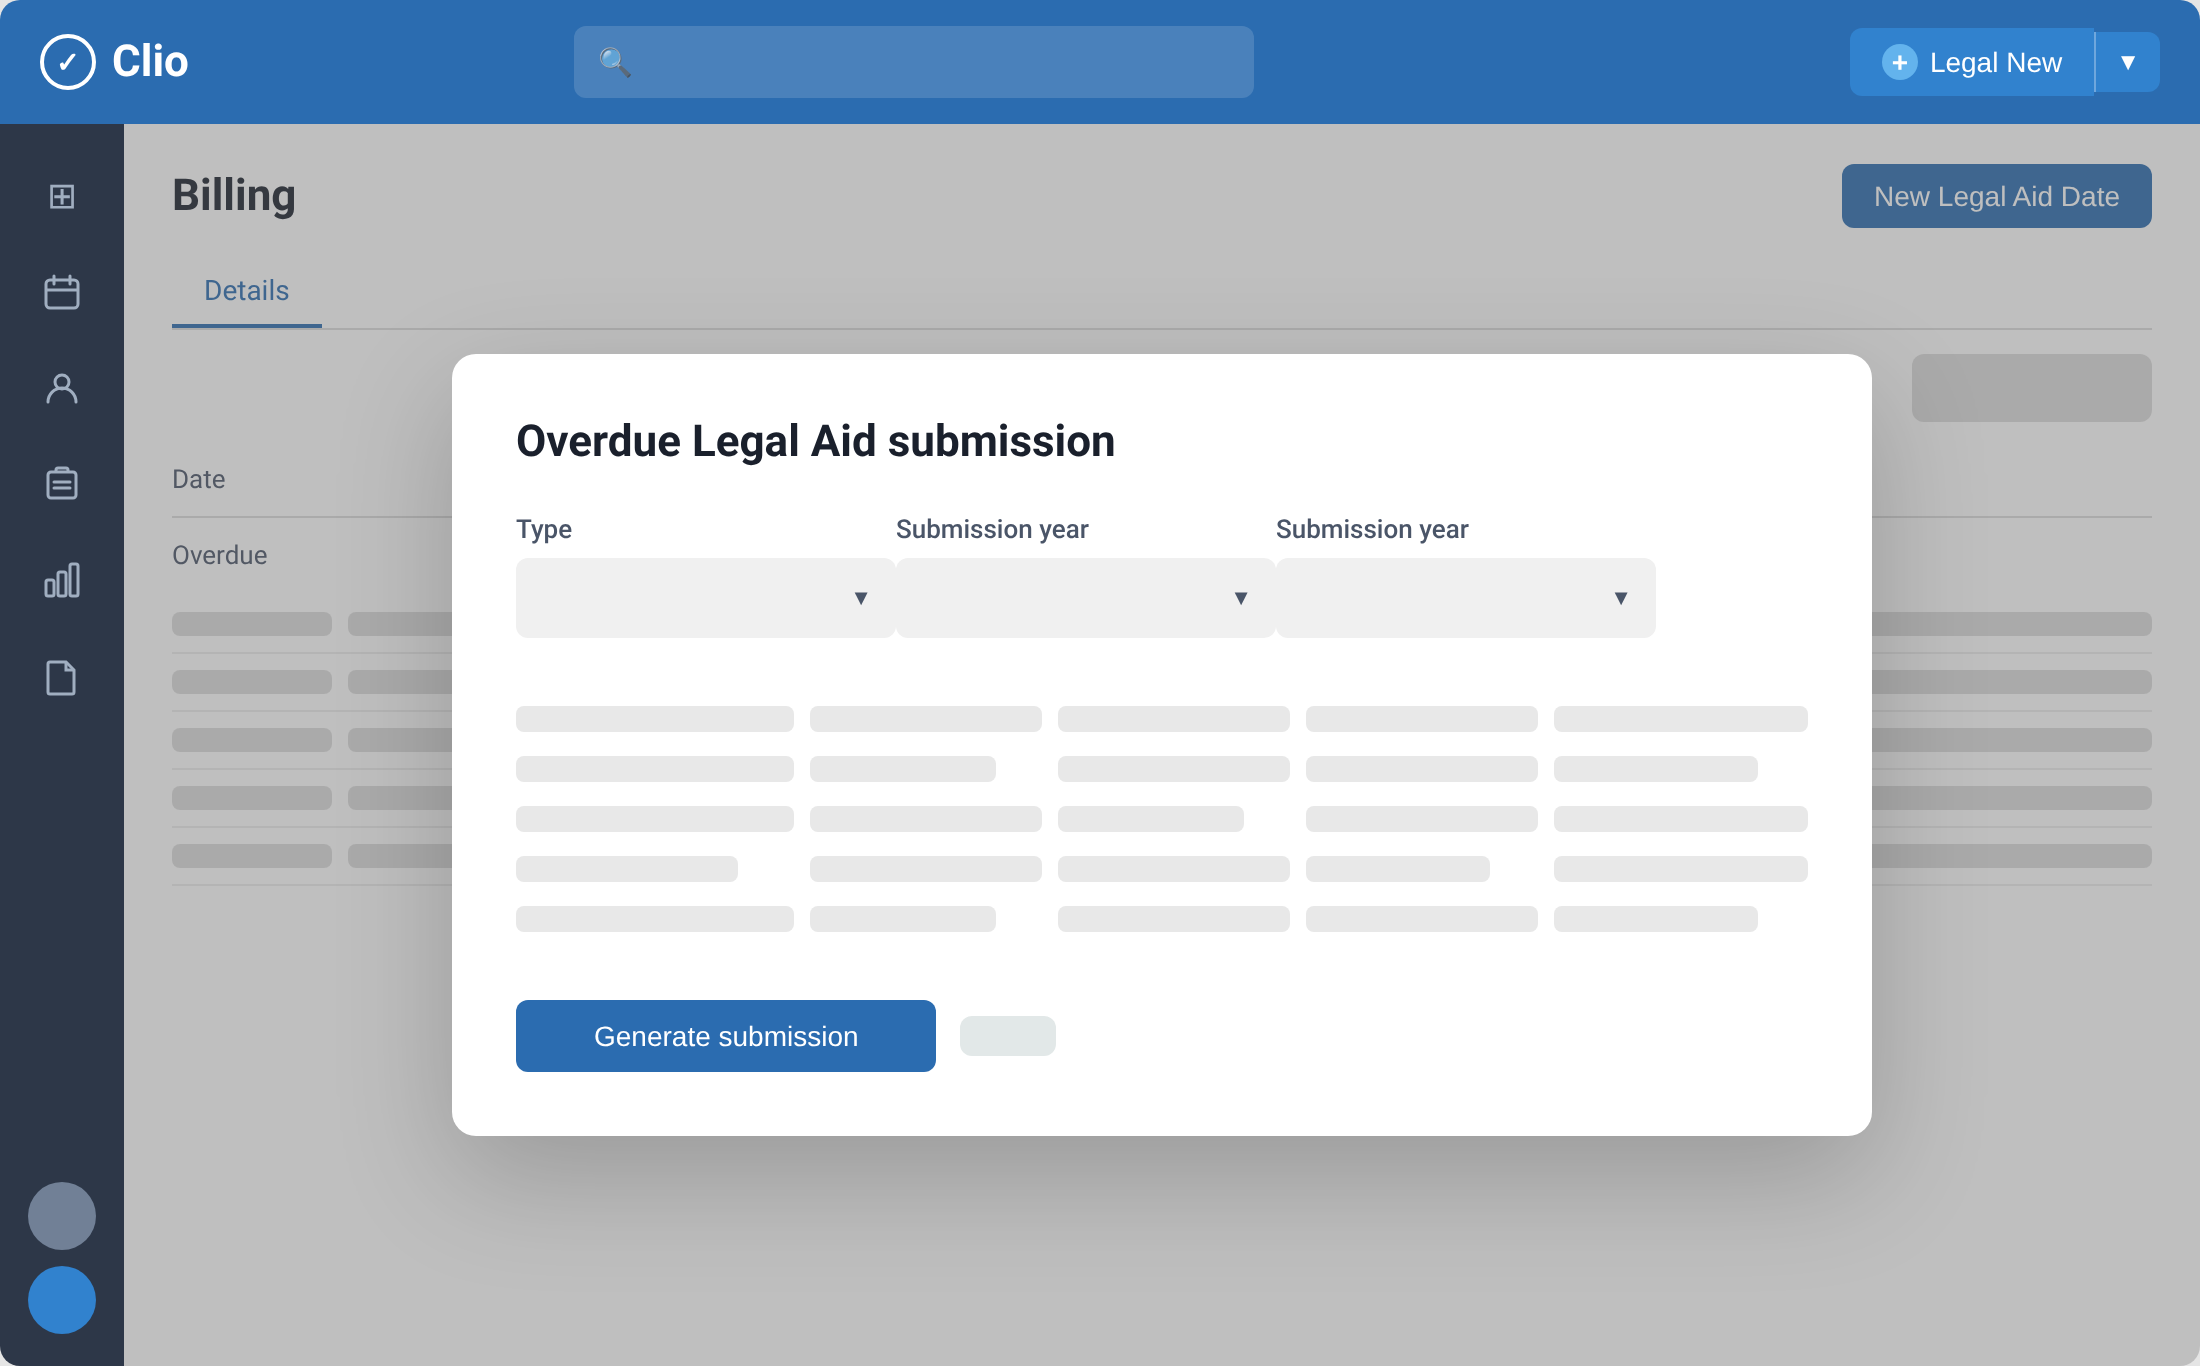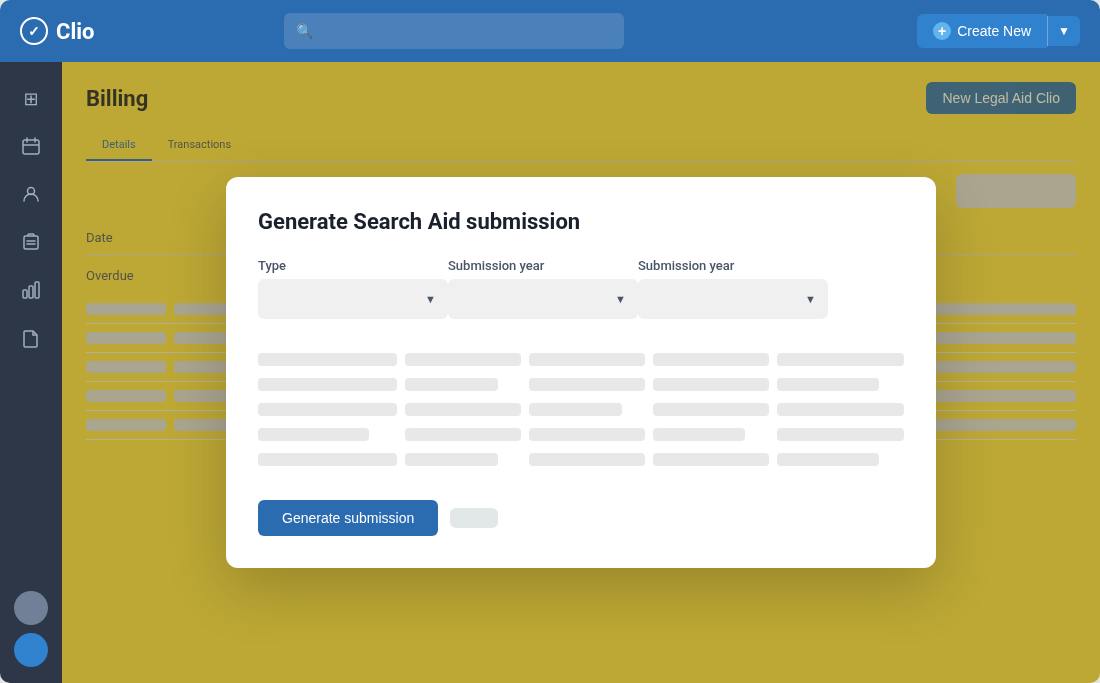--- a/index.html
+++ b/index.html
@@ -148,21 +148,21 @@
     .avatar-blue {
       width: 34px;
       height: 34px;
       background: #3182ce;
       border-radius: 50%;
     }
 
     
     .content-area {
       flex: 1;
-      background: #fde047;
+      background: #ffffff;
       position: relative;
       overflow: hidden;
     }
 
     
     .billing-page {
       padding: 20px 24px;
       filter: blur(0px);
       opacity: 0.8;
     }
@@ -188,21 +188,21 @@
       cursor: pointer;
     }
     .billing-tabs {
       display: flex;
       gap: 0;
       margin-bottom: 0;
       border-bottom: 1px solid #ddd;
     }
     .billing-tab {
       padding: 8px 16px;
-      font-size: 11px;
+      font-size: 14px;
       color: #4a5568;
       cursor: pointer;
       border-bottom: 2px solid transparent;
     }
     .billing-tab.active {
       color: #2b6cb0;
       border-bottom: 2px solid #2b6cb0;
     }
     .table-area {
       margin-top: 0;
@@ -340,21 +340,21 @@
       display: flex;
       gap: 12px;
       margin-top: 28px;
       align-items: center;
     }
     .generate-btn {
       background: #2b6cb0;
       color: white;
       border: none;
       border-radius: 6px;
-      padding: 10px 24px;
+      padding: 10px 39px;
       font-size: 14px;
       font-weight: 500;
       cursor: pointer;
     }
     .cancel-btn {
       background: #e2e8e8;
       color: #4a5568;
       border: none;
       border-radius: 6px;
       padding: 10px 24px;
@@ -371,21 +371,21 @@
       <span>✓</span>
     </div>
     <span>Clio</span>
   </div>
   <div class="search-bar">
     <span style="color:rgba(255,255,255,0.7);font-size:14px;">🔍</span>
   </div>
   <div class="topbar-right">
     <button class="create-new-btn">
       <span class="plus">+</span>
-      <span>Create New</span>
+      <span>Legal New</span>
     </button>
     <button class="create-new-dropdown">▼</button>
   </div>
 </div>
 
 <div class="main-layout">
 
   <div class="sidebar">
     <div class="sidebar-icon">⊞</div>
     <div class="sidebar-icon">
@@ -427,25 +427,24 @@
       <div class="avatar-gray"></div>
       <div class="avatar-blue"></div>
     </div>
   </div>
 
   <div class="content-area">
 
     <div class="billing-page">
       <div class="billing-header">
         <h1 class="billing-title">Billing</h1>
-        <button class="new-legal-aid-btn">New Legal Aid Clio</button>
+        <button class="new-legal-aid-btn">New Legal Aid Date</button>
       </div>
       <div class="billing-tabs">
         <div class="billing-tab active">Details</div>
-        <div class="billing-tab">Transactions</div>
       </div>
       <div class="action-bar">
         <div style="background:#ddd;height:34px;width:120px;border-radius:6px;"></div>
       </div>
       <div class="table-area">
         <div class="table-header-row">
           <div class="table-col-header">Date</div>
           <div class="table-col-header"></div>
           <div class="table-col-header"></div>
           <div class="table-col-header"></div>
@@ -489,21 +488,21 @@
           <div class="skeleton-cell"></div>
           <div class="skeleton-cell"></div>
           <div class="skeleton-cell"></div>
         </div>
       </div>
     </div>
 
     <div class="modal-overlay">
       <div class="modal">
 
-        <h2 class="modal-title">Generate Search Aid submission</h2>
+        <h2 class="modal-title">Overdue Legal Aid submission</h2>
 
         <div class="filter-row">
           <div class="filter-group">
             <label class="filter-label">Type</label>
             <div class="select-wrapper">
               <select>
                 <option value=""></option>
               </select>
               <span class="select-arrow">▼</span>
             </div>

